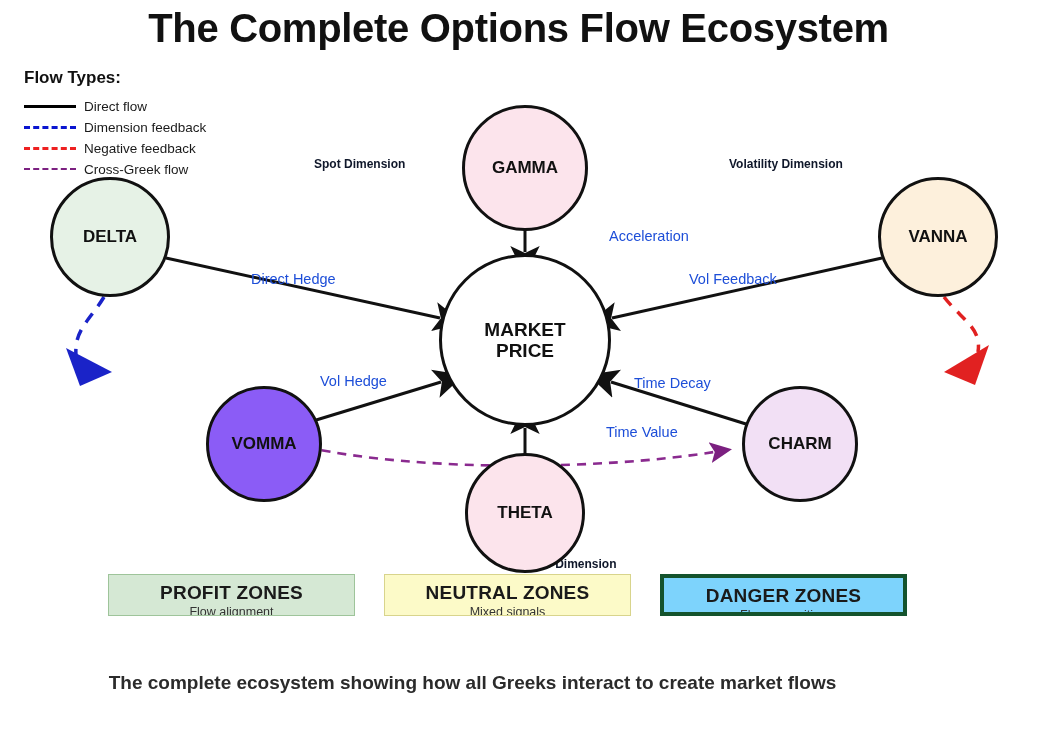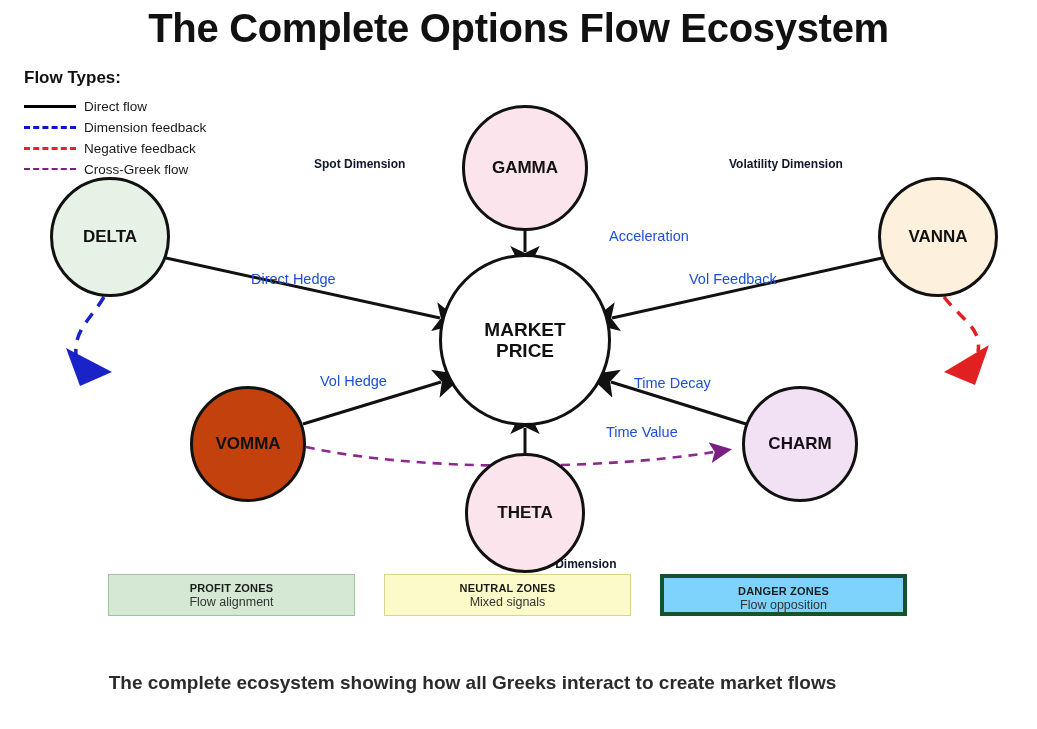--- a/index.html
+++ b/index.html
@@ -64,21 +64,21 @@
 
   
   .zone{
     position:absolute;
     box-sizing:border-box;
     display:flex;flex-direction:column;
     align-items:center;justify-content:flex-start;
     padding-top:7px;
     overflow:hidden;
   }
-  .zone-title{font-size:11px;font-weight:bold;color:#1a1a1a;letter-spacing:0.2px;}
+  .zone-title{font-size:19px;font-weight:bold;color:#1a1a1a;letter-spacing:0.2px;}
   .zone-sub{font-size:12.5px;color:#333333;margin-top:1px;}
 
   
   .caption{
     position:absolute;left:0;top:672px;width:945px;
     text-align:center;
     font-size:19px;font-weight:bold;color:#2b2b2b;
   }
 
   svg.links{position:absolute;left:0;top:0;width:1037px;height:729px;pointer-events:none;}
@@ -161,21 +161,21 @@
   </div>
 
   <div class="node node-sat" style="left:50px;top:177px;width:120px;height:120px;background:#e6f2e6;">
     <span>DELTA</span>
   </div>
 
   <div class="node node-sat" style="left:878px;top:177px;width:120px;height:120px;background:#fdf0dc;">
     <span>VANNA</span>
   </div>
 
-  <div class="node node-sat" style="left:190px;top:386px;width:116px;height:116px;background:#c2410c;">
+  <div class="node node-sat" style="left:206px;top:386px;width:116px;height:116px;background:#8b5cf6;">
     <span>VOMMA</span>
   </div>
 
   <div class="node node-sat" style="left:742px;top:386px;width:116px;height:116px;background:#f2e0f5;">
     <span>CHARM</span>
   </div>
 
   <div class="node node-sat" style="left:465px;top:453px;width:120px;height:120px;background:#fce4ec;">
     <span>THETA</span>
   </div>

